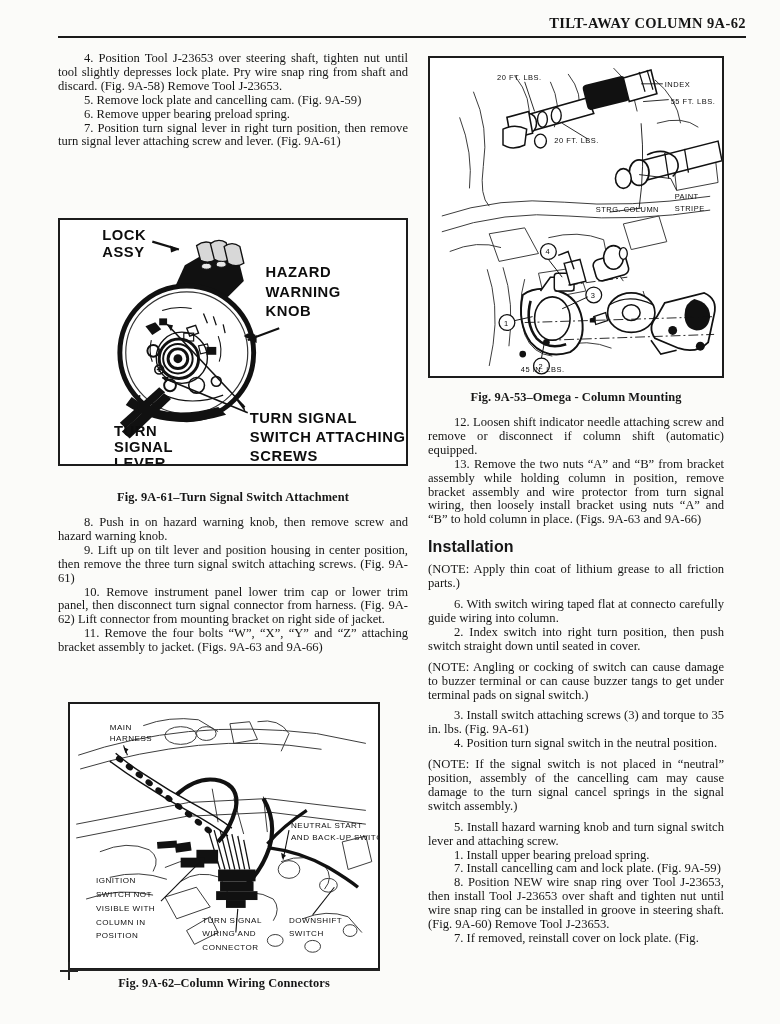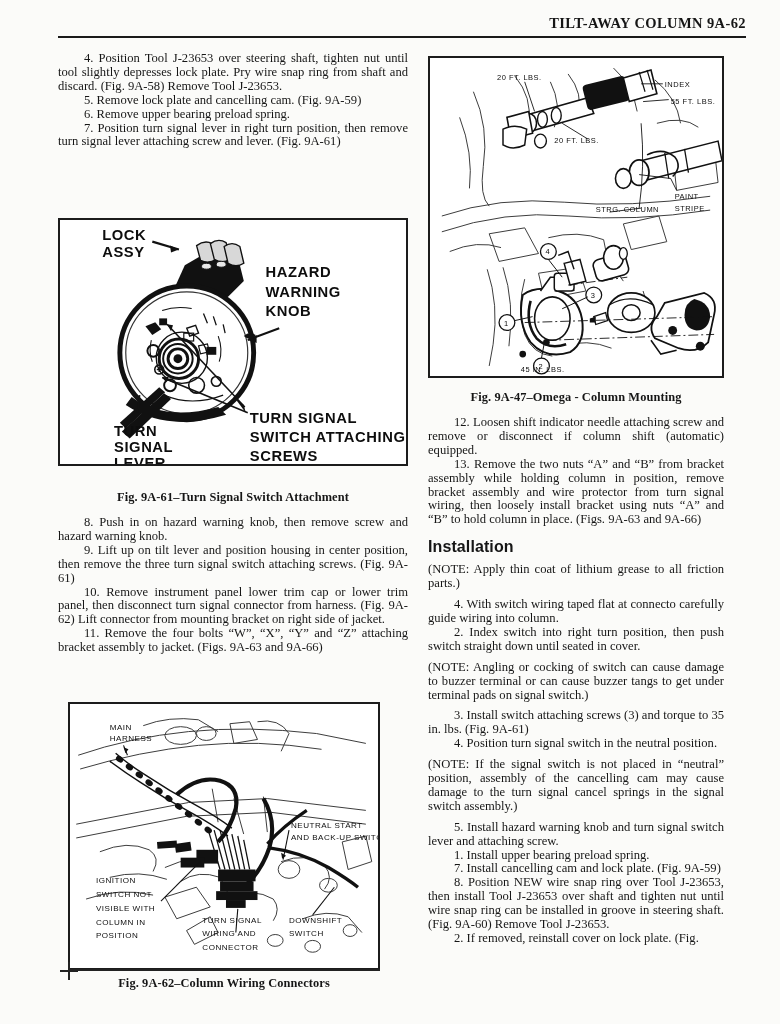--- a/index.html
+++ b/index.html
@@ -408,42 +408,42 @@
       <text class="lbl lbl-63" x="168" y="156">STRG. COLUMN</text>
       <text class="lbl lbl-63" x="92" y="318">45 IN. LBS.</text>
       <text class="lbl lbl-63" x="75" y="271">1</text>
       <text class="lbl lbl-63" x="110" y="315">2</text>
       <text class="lbl lbl-63" x="163" y="243">3</text>
       <text class="lbl lbl-63" x="117" y="199">4</text>
     </svg>
   </div>
 
   <div style="position:absolute; left:428px; top:390px; width:296px;">
-    <p class="caption">Fig. 9A-47–Omega - Column Mounting</p>
+    <p class="caption">Fig. 9A-53–Omega - Column Mounting</p>
   </div>
 
   <div style="position:absolute; left:428px; top:416px; width:296px;">
     <p class="para">12. Loosen shift indicator needle attaching screw and remove or disconnect if column shift (automatic) equipped.</p>
     <p class="para">13. Remove the two nuts “A” and “B” from bracket assembly while holding column in position, remove bracket assembly and wire protector from turn signal wiring, then loosely install bracket using nuts “A” and “B” to hold column in place. (Figs. 9A-63 and 9A-66)</p>
 
     <div class="gap-m"></div>
     <p class="subhead">Installation</p>
     <div class="gap-s"></div>
     <p class="note">(NOTE: Apply thin coat of lithium grease to all friction parts.)</p>
     <div class="gap-s"></div>
-    <p class="para">4. With switch wiring taped flat at connecto carefully guide wiring into column.</p>
+    <p class="para">6. With switch wiring taped flat at connecto carefully guide wiring into column.</p>
     <p class="para">2. Index switch into right turn position, then push switch straight down until seated in cover.</p>
     <div class="gap-s"></div>
     <p class="note">(NOTE: Angling or cocking of switch can cause damage to buzzer terminal or can cause buzzer tangs to get under terminal pads on signal switch.)</p>
     <div class="gap-s"></div>
     <p class="para">3. Install switch attaching screws (3) and torque to 35 in. lbs. (Fig. 9A-61)</p>
     <p class="para">4. Position turn signal switch in the neutral position.</p>
     <div class="gap-s"></div>
     <p class="note">(NOTE: If the signal switch is not placed in “neutral” position, assembly of the cancelling cam may cause damage to the turn signal cancel springs in the signal switch assembly.)</p>
     <div class="gap-s"></div>
     <p class="para">5. Install hazard warning knob and turn signal switch lever and attaching screw.</p>
     <p class="para">1. Install upper bearing preload spring.</p>
     <p class="para">7. Install cancelling cam and lock plate. (Fig. 9A-59)</p>
     <p class="para">8. Position NEW wire snap ring over Tool J-23653, then install Tool J-23653 over shaft and tighten nut until wire snap ring can be installed in groove in steering shaft. (Fig. 9A-60) Remove Tool J-23653.</p>
-    <p class="para">2. If removed, reinstall cover on lock plate. (Fig.</p>
+    <p class="para">7. If removed, reinstall cover on lock plate. (Fig.</p>
   </div>
 
 </div>
 
 </body></html>

